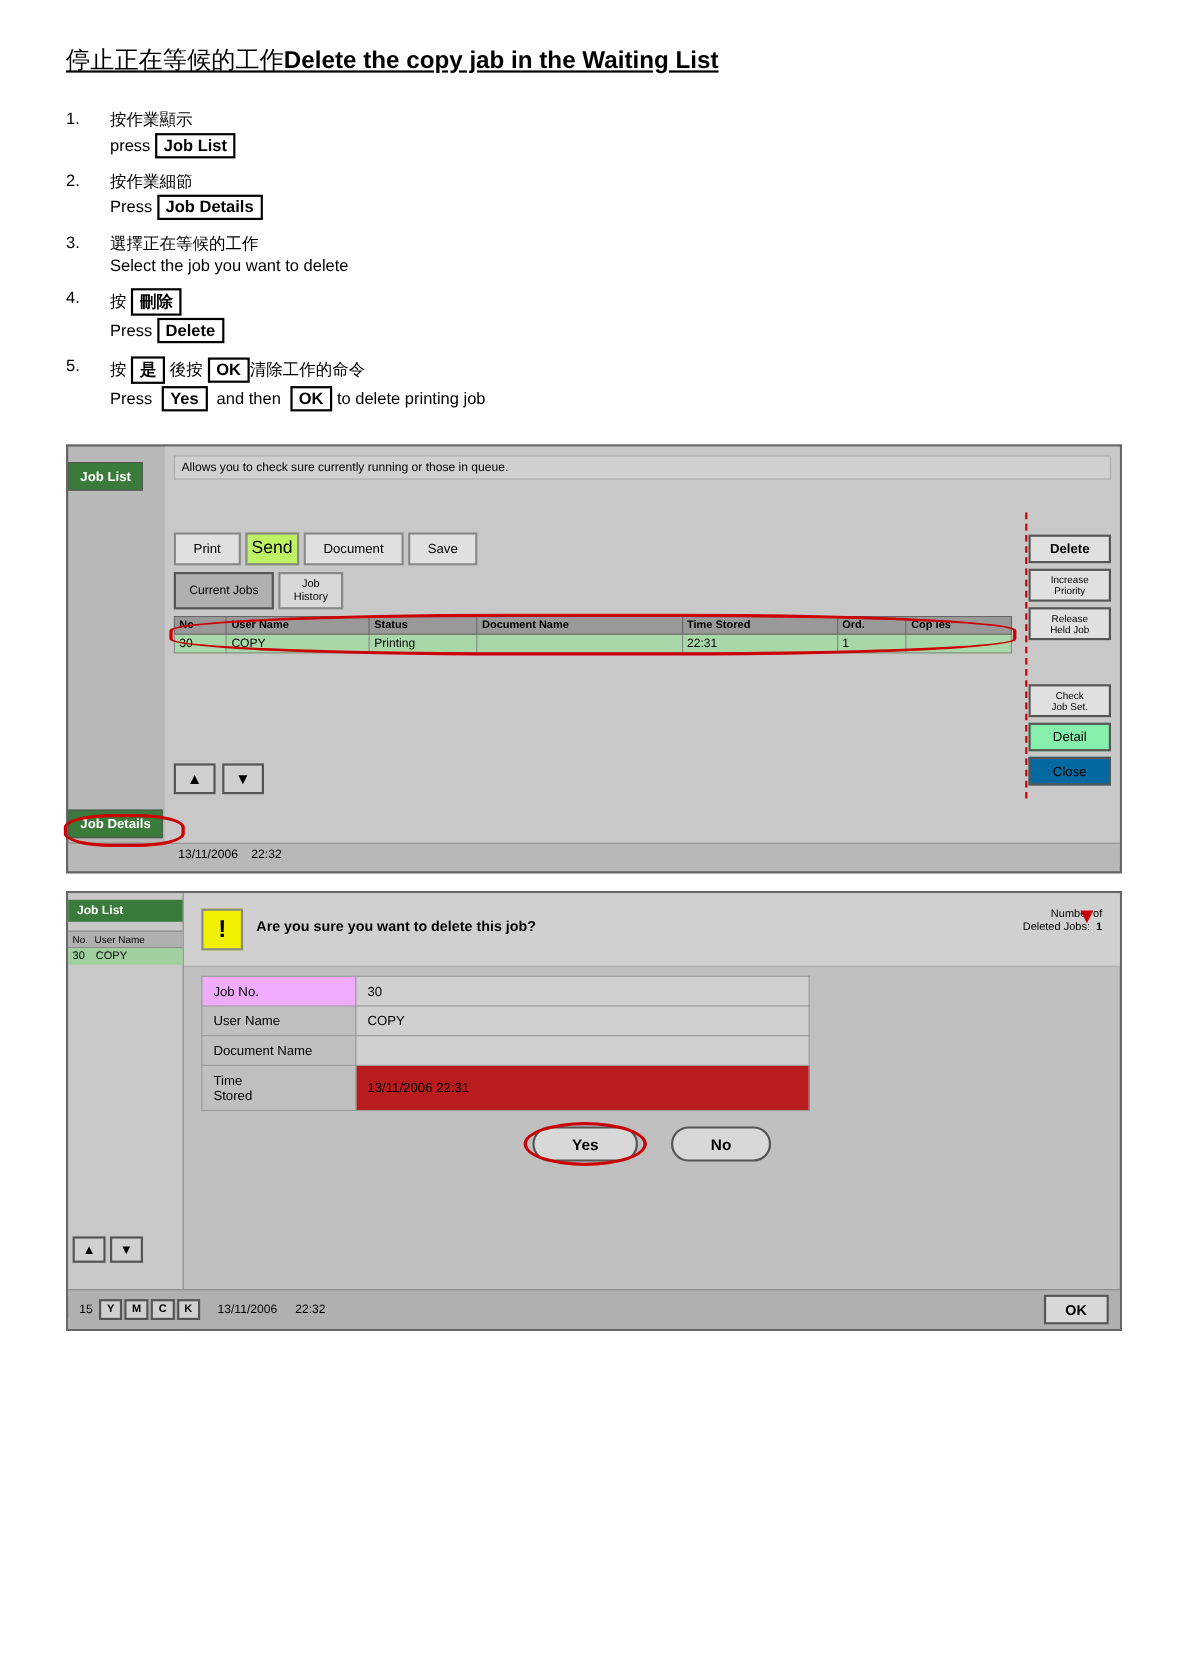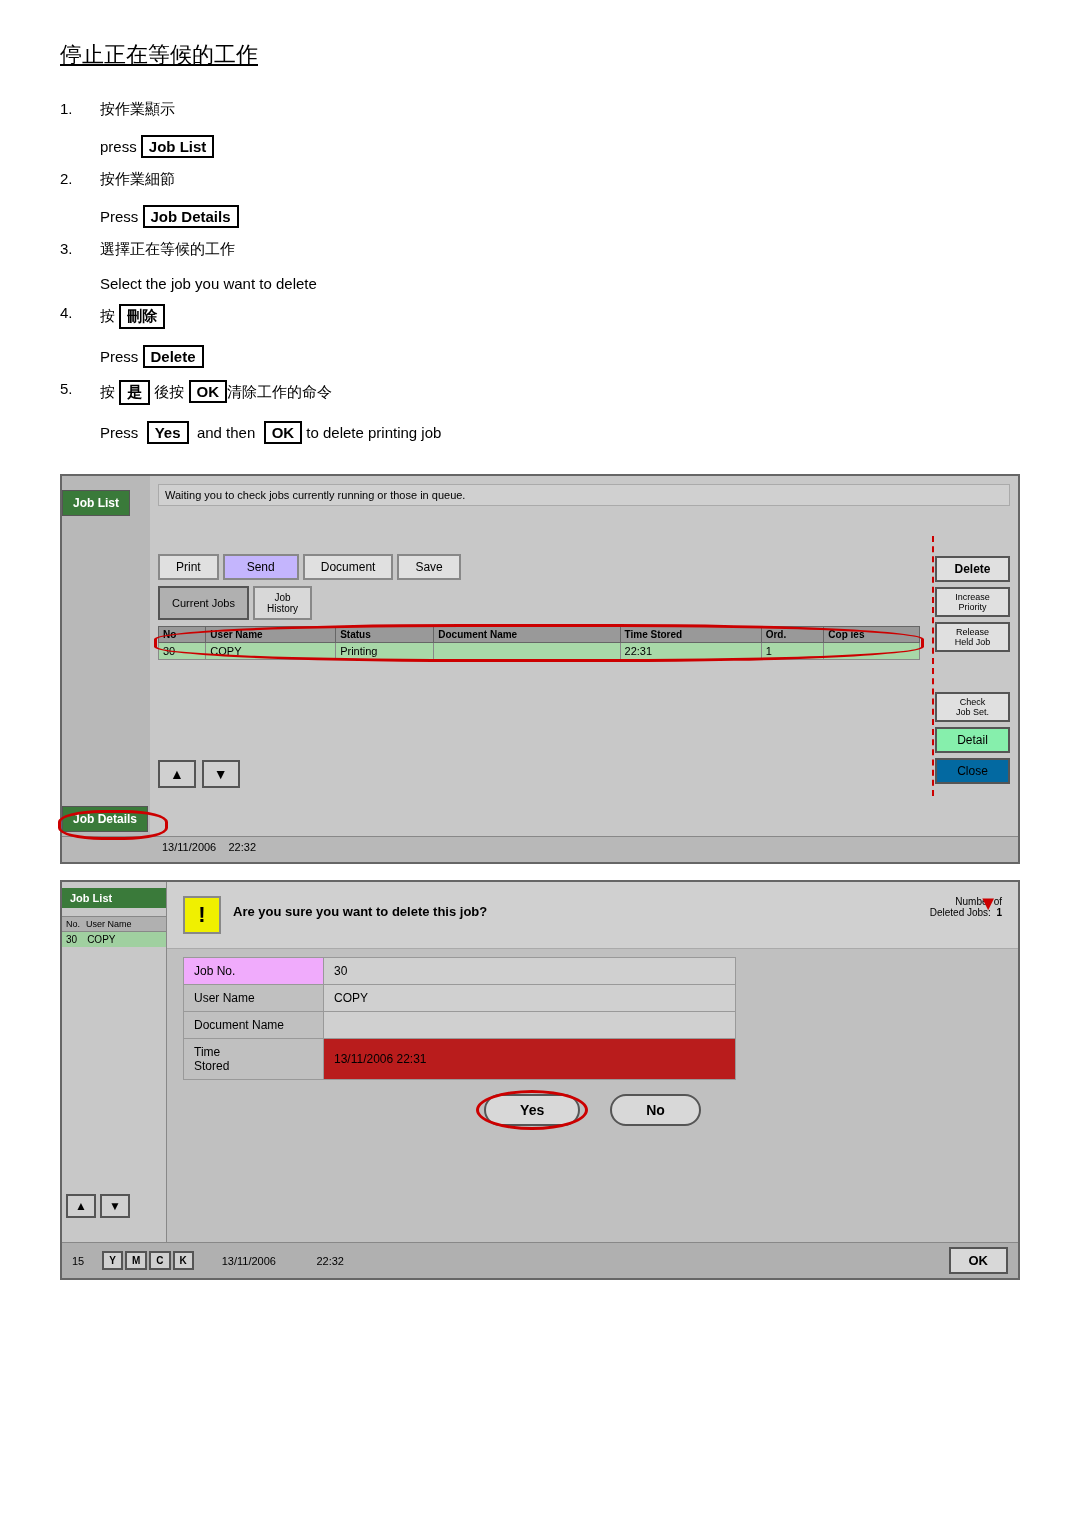--- a/index.html
+++ b/index.html
@@ -31,21 +31,21 @@
       margin-bottom: 12px;
       gap: 10px;
     }
     .instruction-number {
       min-width: 30px;
       font-size: 15px;
     }
     .instruction-content {
       display: flex;
       flex-direction: column;
-      gap: 16px;
+      gap: 2px;
     }
     .instruction-chinese { font-size: 15px; }
     .instruction-english { font-size: 15px; }
     .key-button {
       display: inline-block;
       border: 2px solid #000;
       padding: 1px 6px;
       font-weight: bold;
       font-size: 15px;
       background: #fff;
@@ -148,20 +148,21 @@
     .mode-buttons {
       display: flex;
       gap: 2px;
     }
   </style>
 </head>
 <body>
 
 <div class="page-title">
   <span class="chinese">停止正在等候的工作</span>
+  <span class="english">Delete the copy jab in the Waiting List</span>
 </div>
 
 <div class="instructions">
 
   <div class="instruction-item">
     <span class="instruction-number">1.</span>
     <div class="instruction-content">
       <span class="instruction-chinese">按作業顯示</span>
       <span class="instruction-english">
         press <span class="key-button">Job List</span>
@@ -209,25 +210,25 @@
 </div>
 
 <div class="screen-panels">
 
   <div class="panel-outer panel-top" style="position:relative; background:#b8b8b8; border:2px solid #666; min-height:390px;">
 
     <div class="job-list-tab" style="position:absolute; left:0; top:14px; background:#3a7a3a; color:#fff; padding:5px 10px; font-size:12px; font-weight:bold; border:1px solid #555; z-index:10;">Job List</div>
 
     <div style="margin-left:88px; padding:8px; background:#c8c8c8; min-height:360px; position:relative;">
 
-      <div style="font-size:11px; background:#d0d0d0; padding:4px 6px; margin-bottom:8px; border:1px solid #aaa;">Waiting you to check jobs currently running or those in queue.</div>
+      <div style="font-size:11px; background:#d0d0d0; padding:4px 6px; margin-bottom:8px; border:1px solid #aaa;">Allows you to check sure currently running or those in queue.</div>
 
       <div class="btn-row" style="margin-bottom:6px;margin-top:48px;">
         <button class="nav-btn" style="padding:4px 16px; font-size:12px; border:2px solid #888; background:#e0e0e0; cursor:pointer;">Print</button>
-        <button class="nav-btn" style="padding:4px 22px; font-size:12px; border:2px solid #888; background:#c4b5fd; cursor:pointer;">Send</button>
+        <button class="nav-btn" style="padding:4px 4px; font-size:16px; border:2px solid #888; background:#bef264; cursor:pointer;">Send</button>
         <button class="nav-btn" style="padding:4px 16px; font-size:12px; border:2px solid #888; background:#e0e0e0; cursor:pointer;">Document</button>
         <button class="nav-btn" style="padding:4px 16px; font-size:12px; border:2px solid #888; background:#e0e0e0; cursor:pointer;">Save</button>
       </div>
 
       <div class="tab-row" style="margin-bottom:6px;">
         <button class="tab-btn active" style="padding:4px 12px; font-size:11px; border:2px solid #555; background:#b0b0b0; cursor:pointer;text-align:center;">Current Jobs</button>
         <button class="tab-btn" style="padding:4px 12px; font-size:11px; border:2px solid #888; background:#d8d8d8; cursor:pointer; font-size:10px;">Job<br>History</button>
       </div>
 
       <div style="position:relative; margin-right:90px;">
@@ -347,21 +348,21 @@
 
         <div style="position:relative;">
           <button style="padding:6px 34px; font-size:14px; font-weight:bold; border:2px solid #555; background:#d8d8d8; cursor:pointer; border-radius:18px;">Yes</button>
           <div style="position:absolute; top:-4px; left:-8px; right:-8px; bottom:-4px; border:3px solid #cc0000; border-radius:50%; pointer-events:none;"></div>
         </div>
         <button style="padding:6px 34px; font-size:14px; font-weight:bold; border:2px solid #555; background:#d8d8d8; cursor:pointer; border-radius:18px;">No</button>
       </div>
     </div>
 
     <div style="position:absolute; bottom:0; left:0; right:0; display:flex; align-items:center; justify-content:space-between; padding:4px 10px; background:#b0b0b0; border-top:1px solid #888;">
-      <div style="display:flex; align-items:center; gap:18px;">
+      <div style="display:flex; align-items:center; gap:6px;">
         <span style="font-size:11px;">15</span>
         <div class="mode-buttons" style="display:flex; gap:2px;">
           <button style="border:2px solid #555; background:#d0d0d0; padding:2px 5px; font-size:10px; font-weight:bold; cursor:pointer;">Y</button>
           <button style="border:2px solid #555; background:#d0d0d0; padding:2px 5px; font-size:10px; font-weight:bold; cursor:pointer;">M</button>
           <button style="border:2px solid #555; background:#d0d0d0; padding:2px 5px; font-size:10px; font-weight:bold; cursor:pointer;">C</button>
           <button style="border:2px solid #555; background:#d0d0d0; padding:2px 5px; font-size:10px; font-weight:bold; cursor:pointer;">K</button>
         </div>
         <span style="font-size:11px; margin-left:10px;">13/11/2006</span>
         &nbsp;
         <span style="font-size:11px;">22:32</span>

